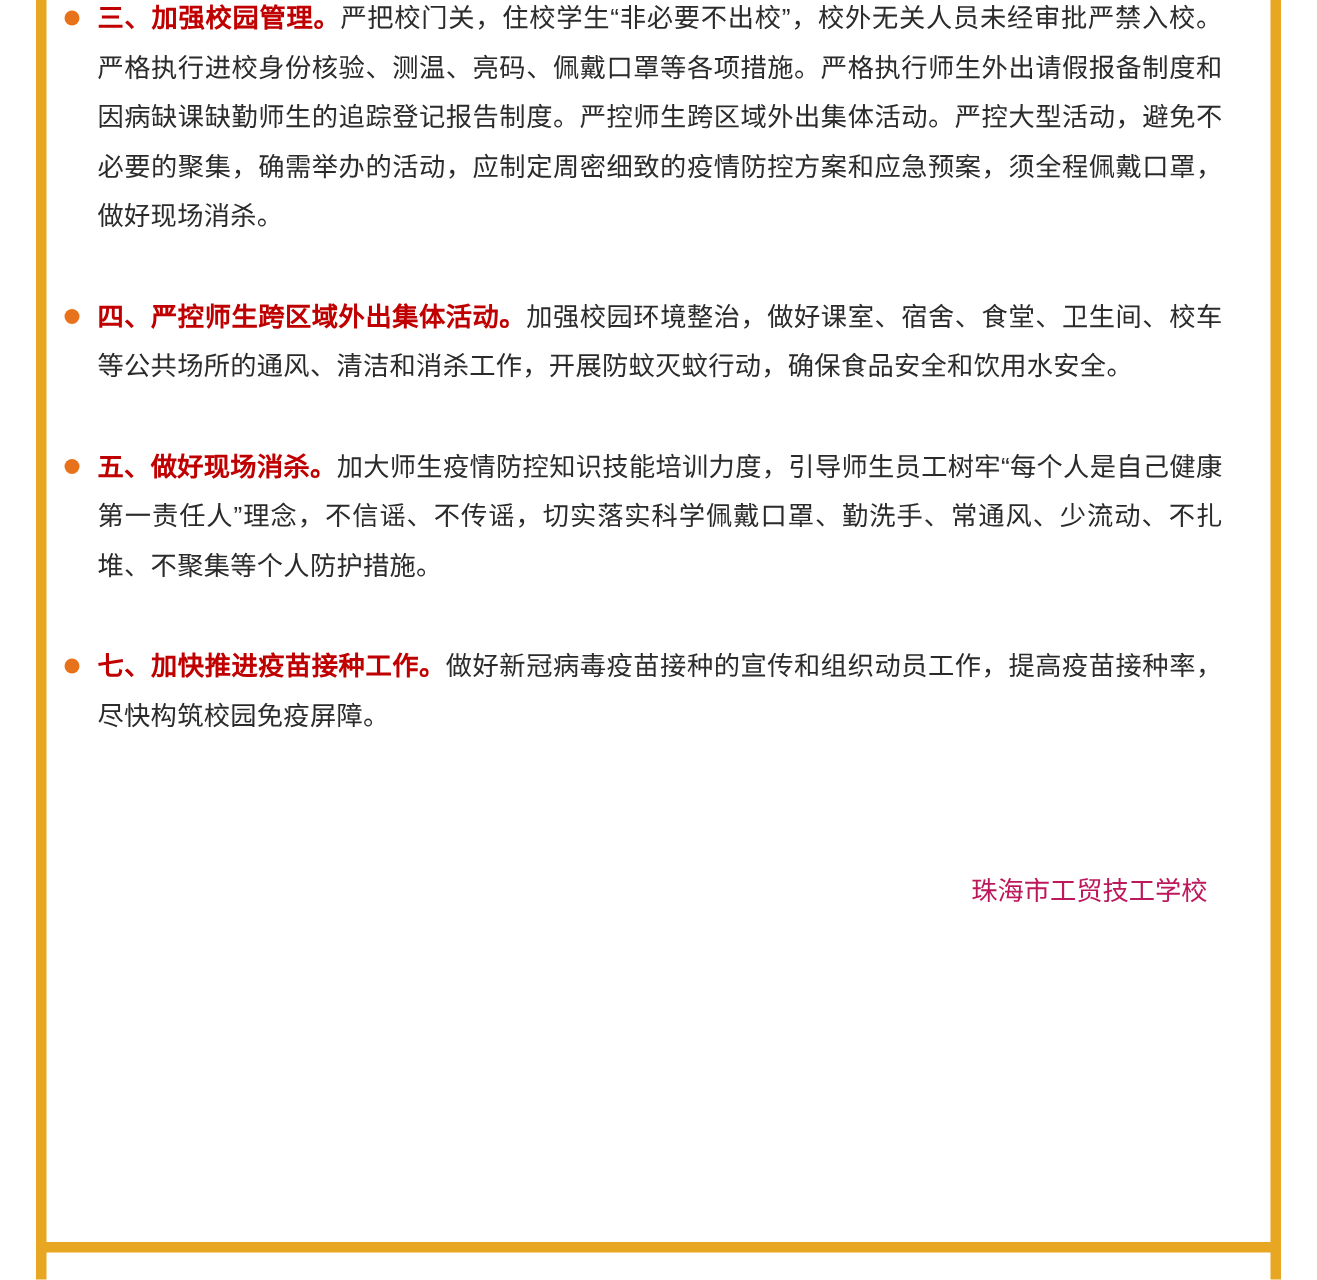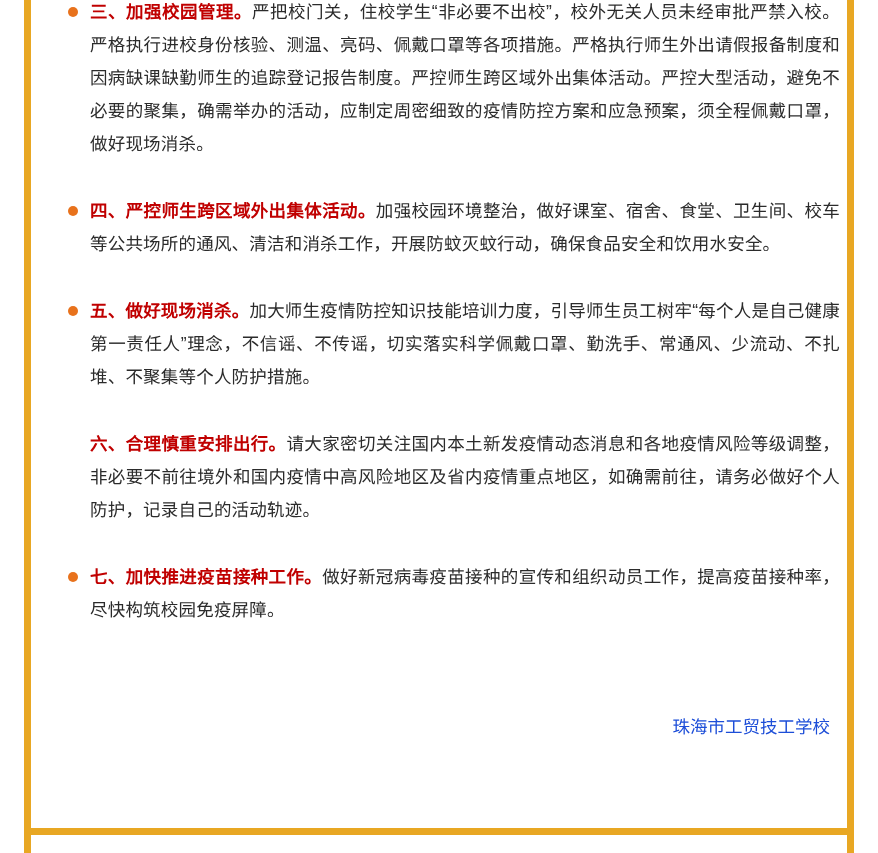--- a/index.html
+++ b/index.html
@@ -55,21 +55,21 @@
     position: absolute;
     width: 7px;
     height: 7px;
     background: #e8a723;
   }
   .corner.bl { left: 24px; bottom: 18px; }
   .corner.br { right: 24px; bottom: 18px; }
 
   .content {
     position: absolute;
-    left: 56px;
+    left: 31px;
     top: 0;
     width: 790px;
     height: 853px;
     box-sizing: border-box;
     padding: 0 6px 0 4px;
   }
 
   .para {
     position: relative;
     margin: 0 0 34px 0;
@@ -99,21 +99,21 @@
 
   .lead {
     color: #c00000;
     font-weight: bold;
   }
 
   .sign-block {
     margin-top: 84px;
     text-align: right;
     padding-right: 10px;
-    color: #1d4ed8;
+    color: #be185d;
     font-size: 17.5px;
     line-height: 33px;
   }
   .sign-line { display: block; }
 </style>
 </head>
 <body>
 
 <div class="page">
 
@@ -133,23 +133,20 @@
     <p class="para">
       <span class="bullet"></span>
       <span class="lead">四、严控师生跨区域外出集体活动。</span><span>加强校园环境整治，做好课室、宿舍、食堂、卫生间、校车等公共场所的通风、清洁和消杀工作，开展防蚊灭蚊行动，确保食品安全和饮用水安全。</span>
     </p>
 
     <p class="para">
       <span class="bullet"></span>
       <span class="lead">五、做好现场消杀。</span><span>加大师生疫情防控知识技能培训力度，引导师生员工树牢“每个人是自己健康第一责任人”理念，不信谣、不传谣，切实落实科学佩戴口罩、勤洗手、常通风、少流动、不扎堆、不聚集等个人防护措施。</span>
     </p>
 
-    <p class="para nobullet">
-      <span class="lead">六、合理慎重安排出行。</span><span>请大家密切关注国内本土新发疫情动态消息和各地疫情风险等级调整，非必要不前往境外和国内疫情中高风险地区及省内疫情重点地区，如确需前往，请务必做好个人防护，记录自己的活动轨迹。</span>
-    </p>
 
     <p class="para">
       <span class="bullet"></span>
       <span class="lead">七、加快推进疫苗接种工作。</span><span>做好新冠病毒疫苗接种的宣传和组织动员工作，提高疫苗接种率，尽快构筑校园免疫屏障。</span>
     </p>
 
     <div class="sign-block">
       <span class="sign-line">珠海市工贸技工学校</span>
     </div>
 

